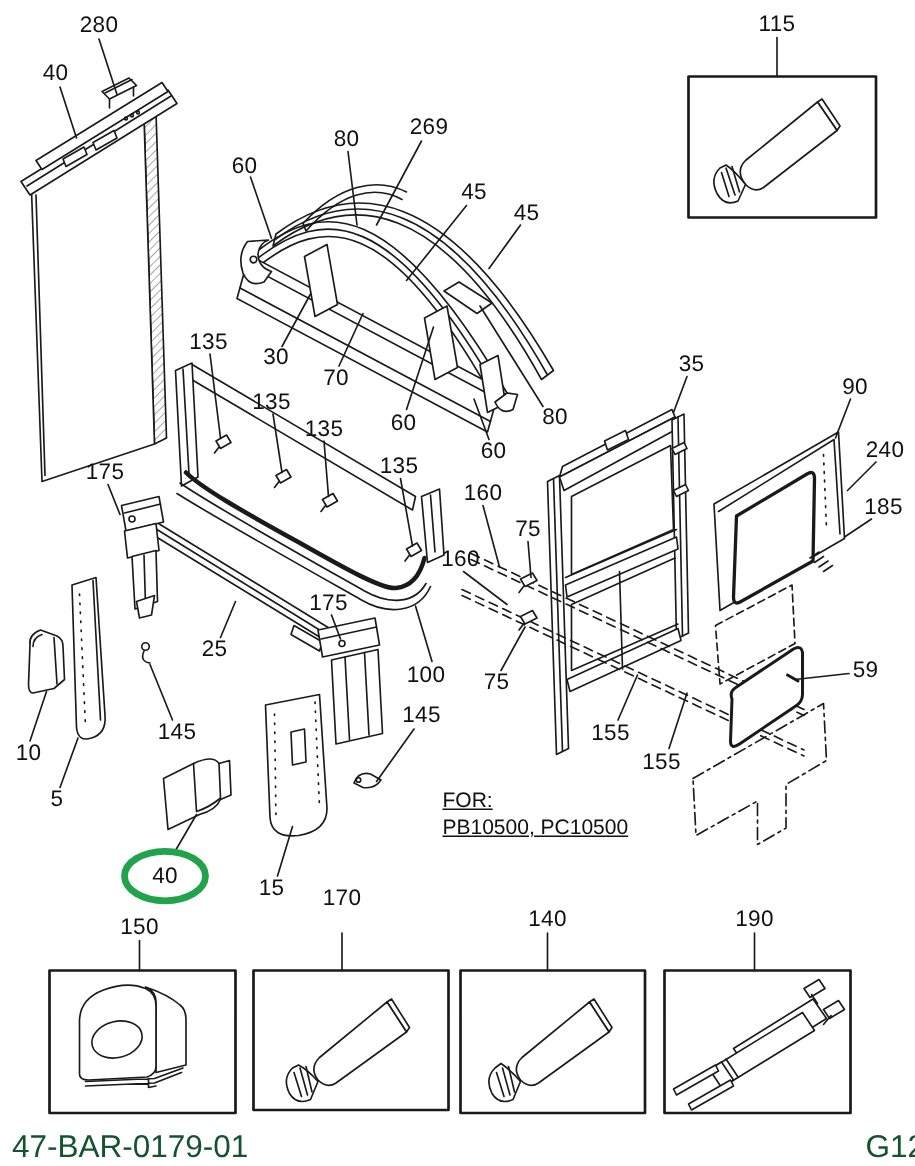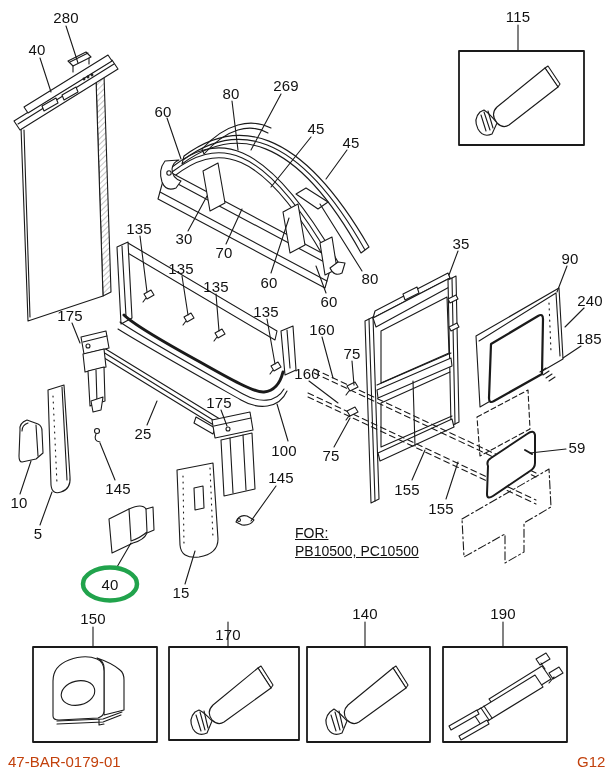--- a/index.html
+++ b/index.html
@@ -2,21 +2,21 @@
 <html><head>
 <meta charset="utf-8">
 <style>
   html,body{margin:0;padding:0;background:#fff;}
   .stage{position:relative;width:610px;height:777px;background:#fff;
          font-family:"Liberation Sans",sans-serif;overflow:hidden;}
   .stage svg{position:absolute;left:0;top:0;}
   .co{position:absolute;transform:translate(-50%,-50%);font-size:15px;color:#111;
       white-space:nowrap;letter-spacing:.2px;}
   .note{position:absolute;font-size:14px;line-height:18px;color:#111;text-decoration:underline;}
-  .code{position:absolute;font-size:15px;color:#c2410c;white-space:nowrap;}
+  .code{position:absolute;font-size:21px;color:#14532d;white-space:nowrap;}
 </style>
 </head>
 <body>
 
 <div class="stage">
 
 <svg width="610" height="777" viewBox="0 0 610 777" fill="none" stroke="#1a1a1a" stroke-width="1.1" stroke-linecap="round" stroke-linejoin="round">
   <defs>
     <pattern id="hatch" width="4" height="4" patternUnits="userSpaceOnUse" patternTransform="rotate(45)">
       <line x1="0" y1="0" x2="0" y2="4" stroke="#8a8a8a" stroke-width="1"></line>
@@ -297,21 +297,21 @@
 <span class="co" style="left:118px;top:488px">145</span>
 <span class="co" style="left:281px;top:477px">145</span>
 <span class="co" style="left:19px;top:502px">10</span>
 <span class="co" style="left:38px;top:533px">5</span>
 <span class="co" style="left:110px;top:584px">40</span>
 <span class="co" style="left:181px;top:592px">15</span>
 <span class="co" style="left:407px;top:489px">155</span>
 <span class="co" style="left:441px;top:508px">155</span>
 <span class="co" style="left:577px;top:447px">59</span>
 <span class="co" style="left:93px;top:618px">150</span>
-<span class="co" style="left:228px;top:634px">170</span>
+<span class="co" style="left:228px;top:599px">170</span>
 <span class="co" style="left:365px;top:613px">140</span>
 <span class="co" style="left:503px;top:613px">190</span>
 
 <div class="note" style="left:295px;top:524px">
   <div>FOR:</div>
   <div>PB10500, PC10500</div>
 </div>
 
 <span class="code" style="left:8px;top:753px">47-BAR-0179-01</span>
 <span class="code" style="left:577px;top:753px">G12</span>

